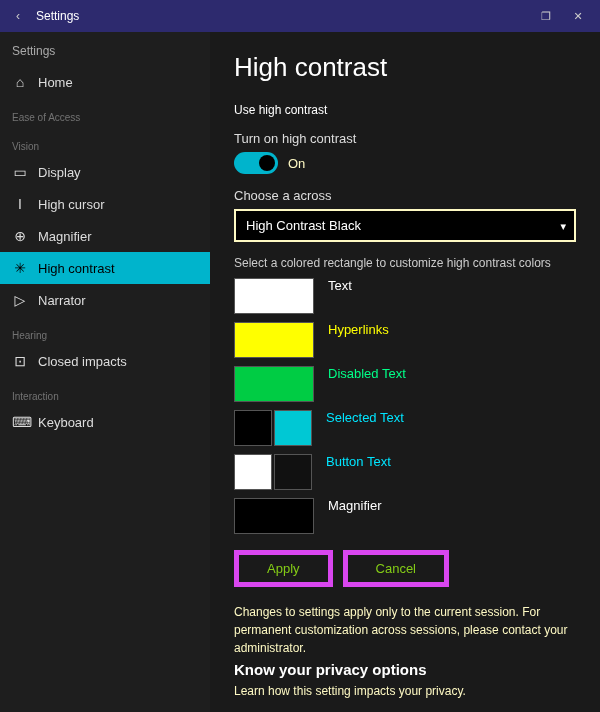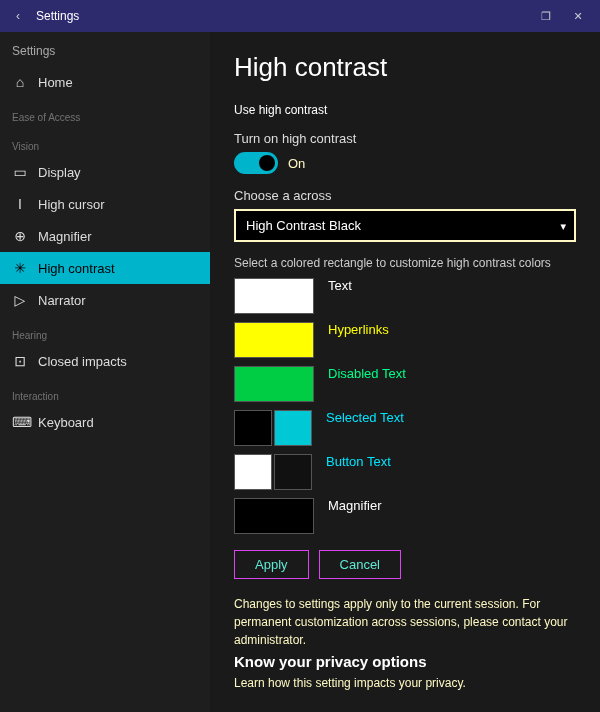--- a/index.html
+++ b/index.html
@@ -227,24 +227,24 @@
     .color-label.white { color: #ffffff; }
 
     
     .action-buttons {
       display: flex;
       gap: 10px;
       margin-top: 16px;
       margin-bottom: 16px;
     }
     .btn-outline {
-      padding: 6px 20px;
+      padding: 6px 28px;
       background: transparent;
-      border: 1px solid #d946ef;
-      color: #5eead4;
+      border: 5px solid #d946ef;
+      color: #84cc16;
       font-size: 13px;
       cursor: pointer;
     }
 
     
     .info-text {
       font-size: 12px;
       color: #fef9c3;
       margin-bottom: 4px;
       line-height: 1.5;

